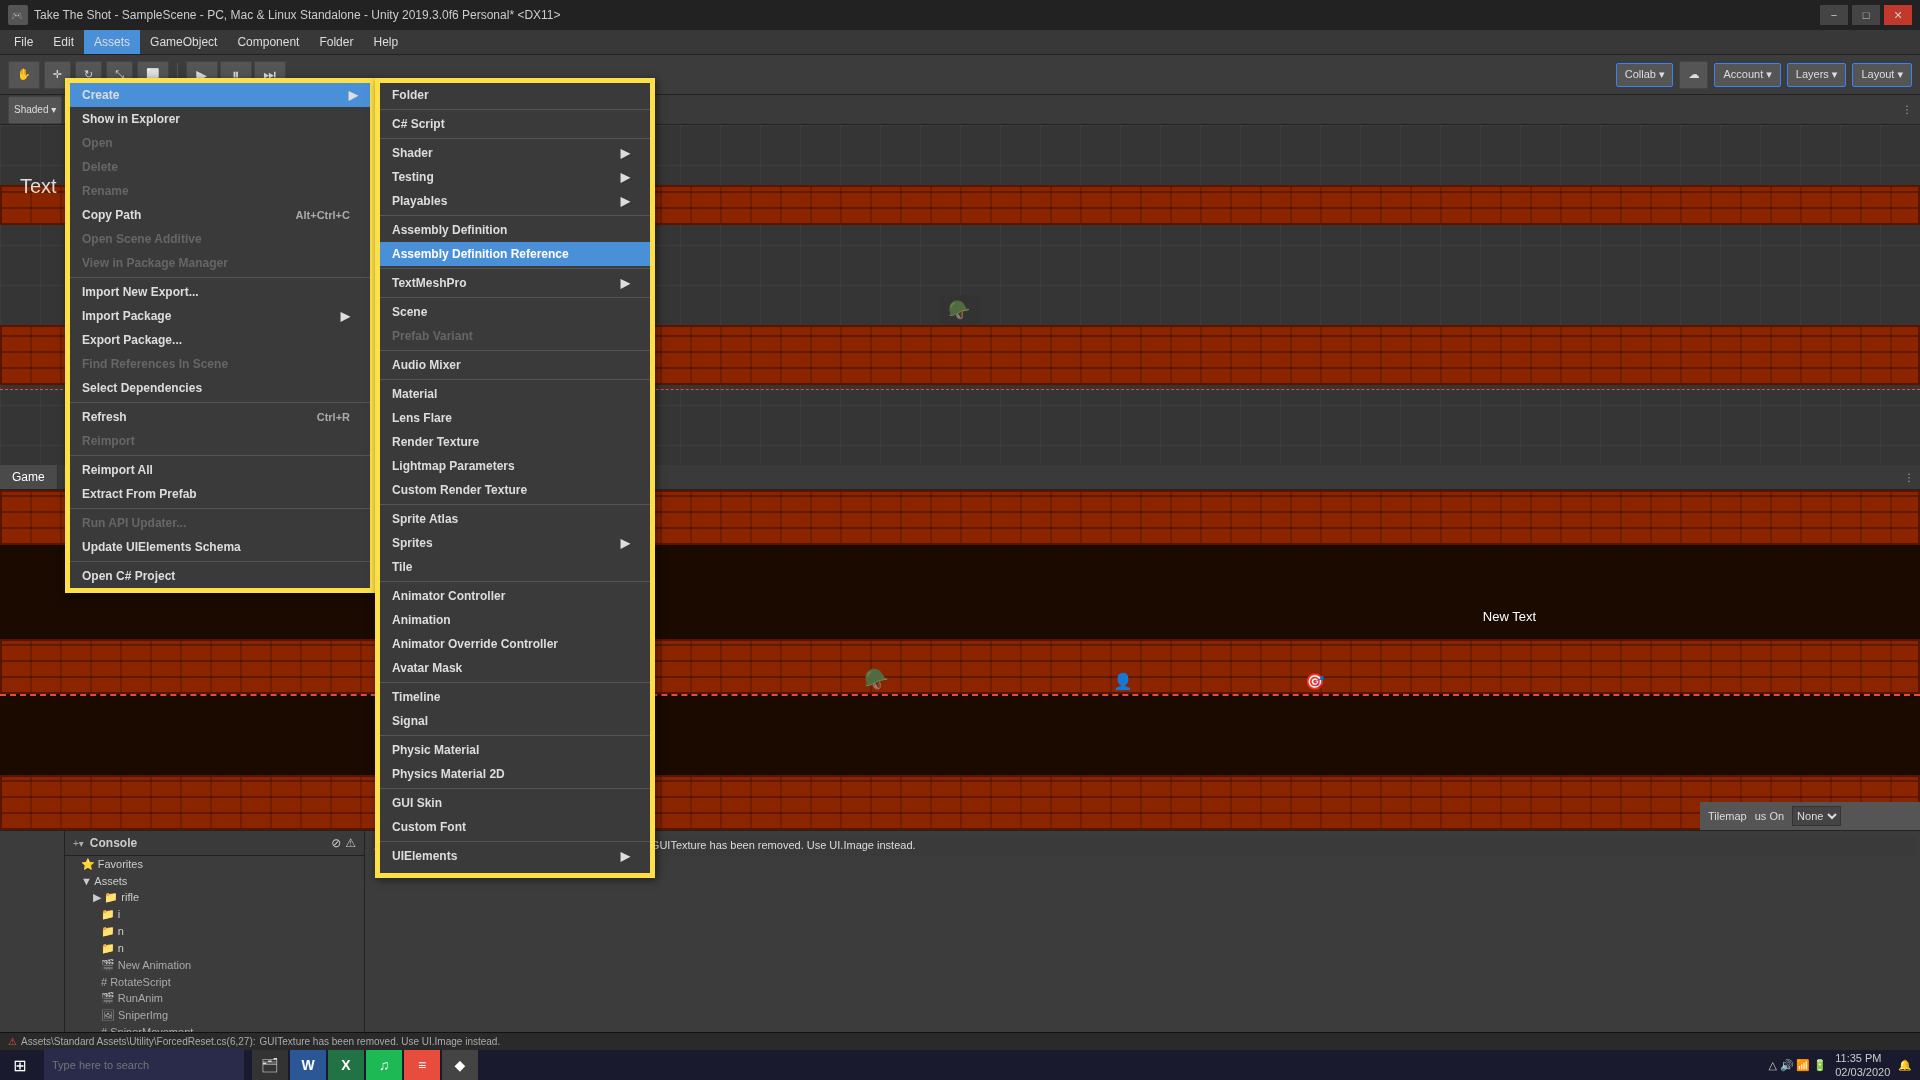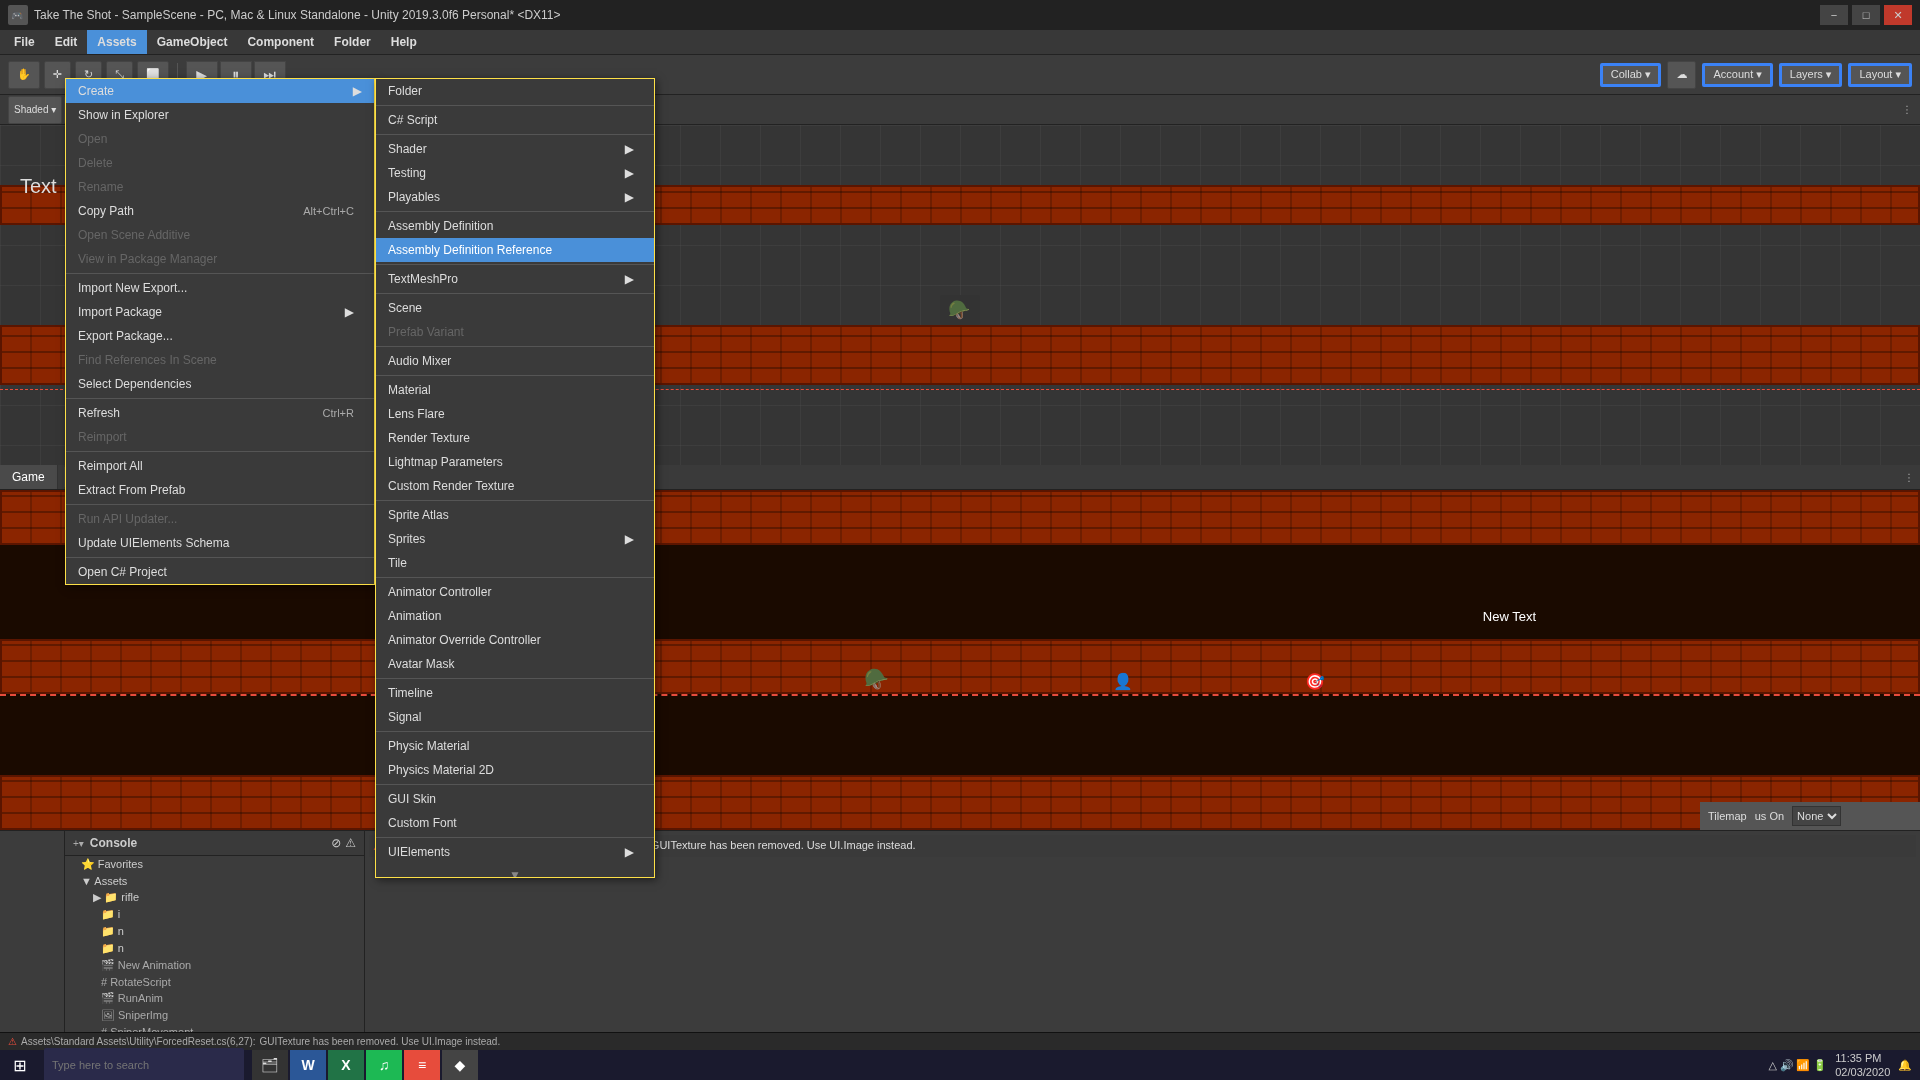--- a/index.html
+++ b/index.html
@@ -63,21 +63,21 @@
       top: 30px; left: 0; right: 0;
       z-index: 100;
       border-bottom: 1px solid #222;
     }
     .menu-item {
       padding: 12px 10px;
       font-size: 12px;
       color: #ddd;
       cursor: pointer;
       height: 100%;
-      display: flex; align-items: center; font-weight: bold;
+      display: flex; align-items: center;
     }
     .menu-item.active { background: #4a90d9; }
 
     
     #toolbar {
       height: 40px;
       background: #3c3c3c;
       position: absolute;
       top: 55px; left: 0; right: 0;
       display: flex;
@@ -101,21 +101,21 @@
     .toolbar-separator { width: 1px; height: 24px; background: #555; margin: 0 4px; }
 
     .toolbar-right {
       margin-left: auto;
       display: flex; align-items: center; gap: 6px;
     }
     .toolbar-dropdown {
       height: 24px;
       padding: 0 8px;
       background: #555;
-      border: 3px solid #3b82f6;
+      border: 1px solid #3b82f6;
       color: #ddd;
       font-size: 11px;
       cursor: pointer;
       border-radius: 2px;
       display: flex; align-items: center; gap: 4px;
     }
 
     
     #main {
       position: absolute;
@@ -256,24 +256,25 @@
       color: #aaa;
       gap: 8px;
       border-top: 1px solid #111;
     }
     .status-error { color: #e74c3c; }
 
     
     .context-menu {
       position: absolute;
       background: #3a3a3a;
-      border: 1px solid #fde047;
+      border: 5px solid #fde047;
       min-width: 280px;
       z-index: 1000;
       box-shadow: 2px 2px 8px rgba(0,0,0,0.5);
+      font-weight: bold;
     }
     .context-menu-item {
       padding: 5px 20px 5px 12px;
       font-size: 12px;
       color: #ddd;
       cursor: pointer;
       display: flex;
       align-items: center;
       justify-content: space-between;
       position: relative;

